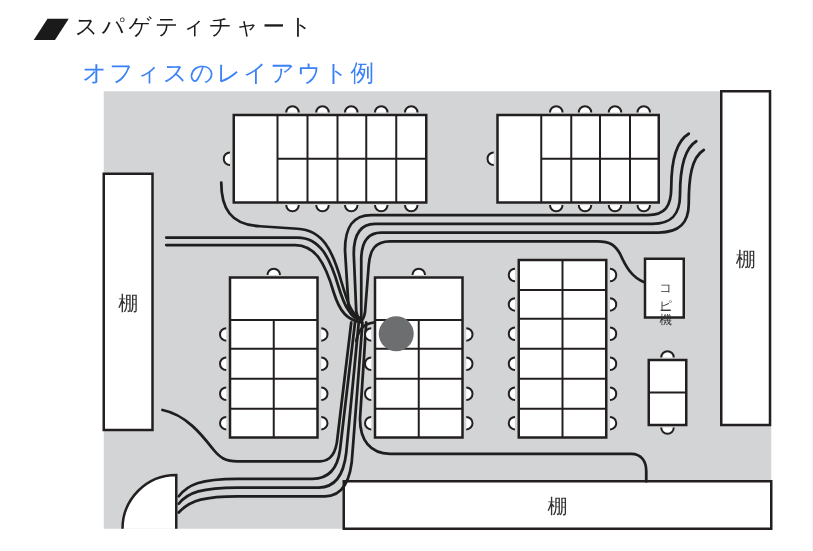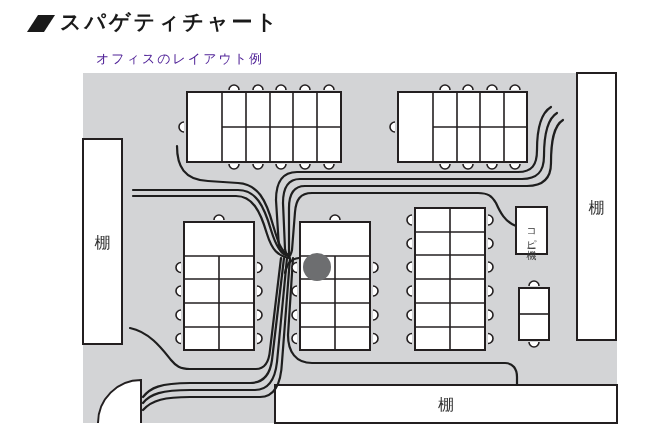--- a/index.html
+++ b/index.html
@@ -1,22 +1,22 @@
 <!DOCTYPE html>
 <html><head>
 <meta charset="utf-8">
 <style>
   html, body { margin:0; padding:0; background:#ffffff; }
   body { width:650px; height:441px; position:relative; overflow:hidden;
          font-family:"DejaVu Sans","Liberation Sans",sans-serif; color:#1a1a1a; }
   .title-icon { position:absolute; left:0; top:0; }
-  .title { position:absolute; left:60px; top:11px; font-size:21px; font-weight:bold;
+  .title { position:absolute; left:60px; top:11px; font-size:18px; font-weight:normal;
            letter-spacing:3px; color:#1a1a1a; white-space:nowrap; line-height:22px; }
-  .subtitle { position:absolute; left:96px; top:48px; font-size:13px; letter-spacing:2px;
-              color:#4c1d95; white-space:nowrap; line-height:22px; }
+  .subtitle { position:absolute; left:66px; top:48px; font-size:19px; letter-spacing:2px;
+              color:#3b82f6; white-space:nowrap; line-height:22px; }
   svg.plan { position:absolute; left:0; top:0; }
   .tbl { fill:#ffffff; stroke:#231f20; stroke-width:2; }
   .cell { stroke:#231f20; stroke-width:1.6; }
   .chair { fill:#ffffff; stroke:#231f20; stroke-width:1.6; }
   .shelf { fill:#ffffff; stroke:#231f20; stroke-width:2; }
   .route { fill:none; stroke:#1e1e1e; stroke-width:2.2; stroke-linecap:round; }
   .shelf-label { font-size:16px; fill:#333333; text-anchor:middle;
                  font-family:"DejaVu Sans","Liberation Sans",sans-serif; }
   .copier-label { position:absolute; left:516px; top:208px; width:31px; height:46px;
                   writing-mode:vertical-rl; text-orientation:upright; font-size:10px;

